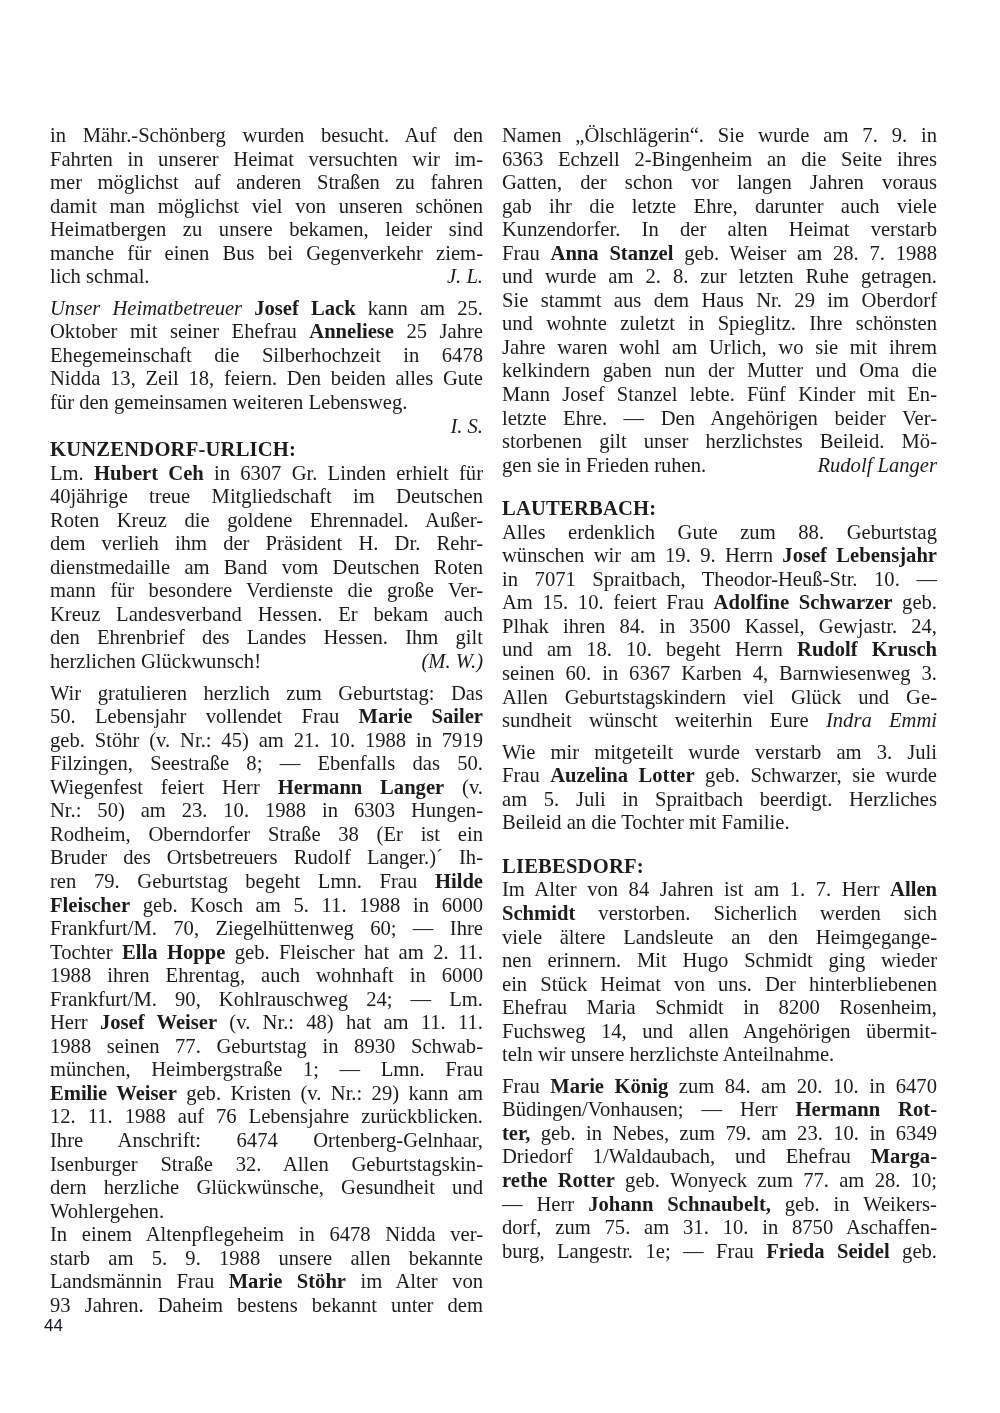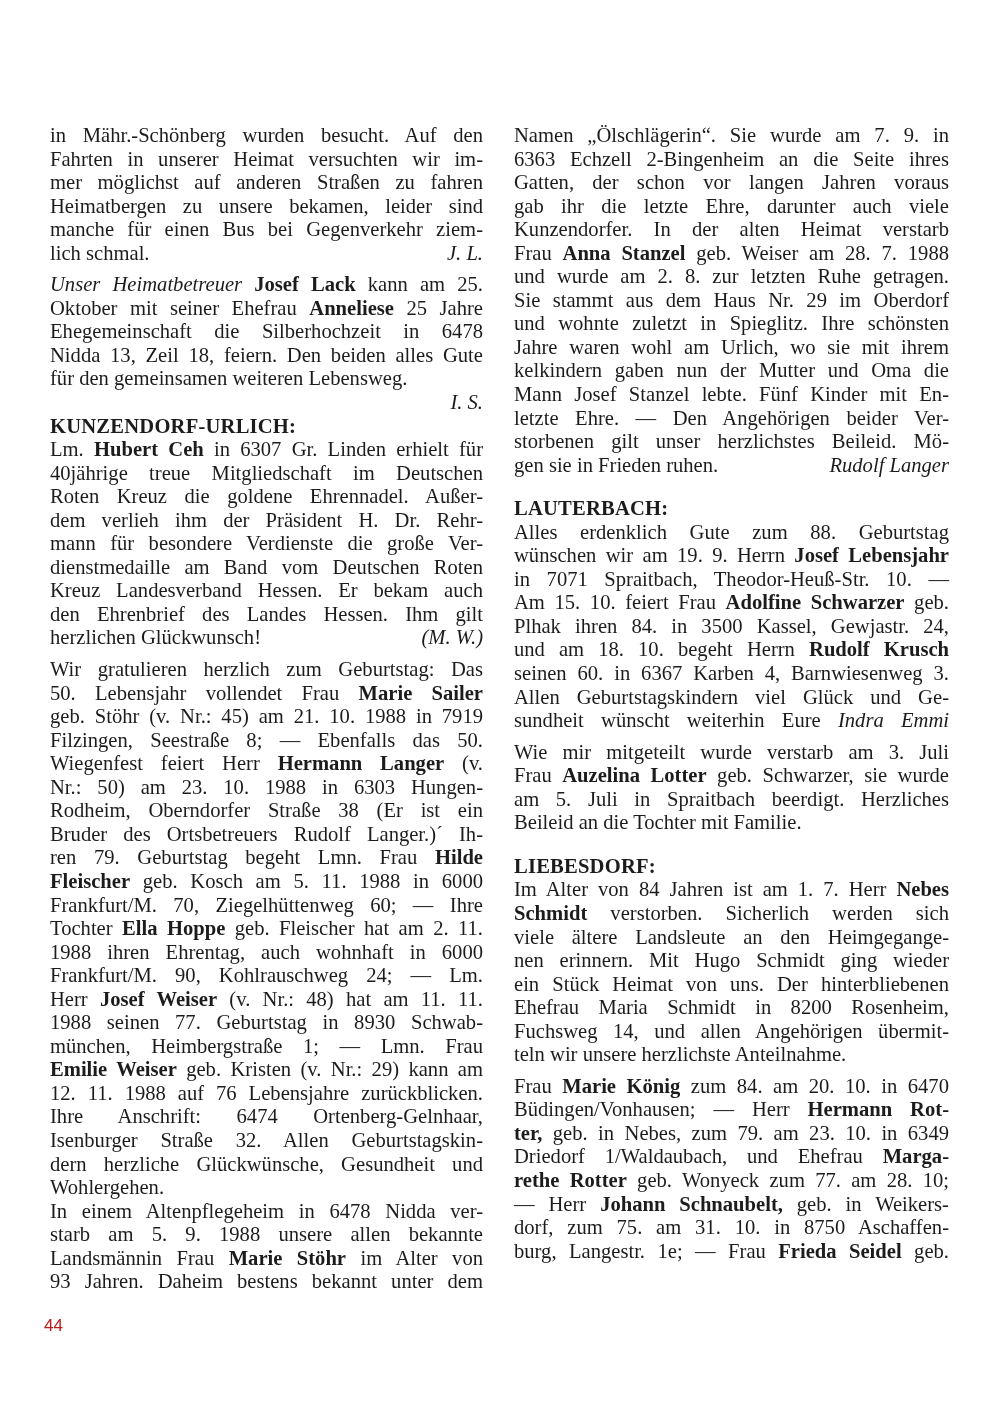--- a/index.html
+++ b/index.html
@@ -6,47 +6,48 @@
   body {
     width: 1000px; height: 1413px; position: relative; overflow: hidden;
     font-family: "Liberation Serif", "DejaVu Serif", serif;
     color: #1c1c1c;
   }
   .col {
     position: absolute; top: 124px; width: 433px;
     font-size: 20.6px; line-height: 23.55px;
   }
   .col-left { left: 50px; }
-  .col-right { left: 514px; width: 435px; }
+  .col-right { left: 502px; width: 435px; }
   .line {
     display: block; white-space: nowrap; height: 23.55px;
     text-align: justify; text-align-last: justify;
   }
   .line.last { text-align-last: left; }
   .gap { height: 8px; }
   .gap-lg { height: 20px; }
   .heading { font-weight: bold; letter-spacing: 0.2px; }
   b { font-weight: bold; }
   i { }
   .sig { float: right; font-style: italic; }
   .page-number {
     position: absolute; left: 44px; top: 1316px;
     font-family: "Liberation Sans", "DejaVu Sans", sans-serif;
-    font-size: 17px; color: #b91c1c;
+    font-size: 17px; color: #0f172a;
   }
 </style>
 </head>
 <body>
 
 <div class="col col-left">
 
   <div>
     <span class="line">in Mähr.-Schönberg wurden besucht. Auf den</span>
     <span class="line">Fahrten in unserer Heimat versuchten wir im-</span>
     <span class="line">mer möglichst auf anderen Straßen zu fahren</span>
+    <span class="line">damit man möglichst viel von unseren schönen</span>
     <span class="line">Heimatbergen zu unsere bekamen, leider sind</span>
     <span class="line">manche für einen Bus bei Gegenverkehr ziem-</span>
     <span class="line last">
       <span>lich schmal.</span>
       <span class="sig">J. L.</span>
     </span>
   </div>
   <div class="gap"></div>
 
   <div>
@@ -59,22 +60,22 @@
         <span class="sig">I. S.</span>
       </span>
   </div>
 
   <div>
     <span class="line last heading">KUNZENDORF-URLICH:</span>
     <span class="line"><span>Lm.</span> <b>Hubert Ceh</b> <span>in 6307 Gr. Linden erhielt für</span></span>
     <span class="line">40jährige treue Mitgliedschaft im Deutschen</span>
     <span class="line">Roten Kreuz die goldene Ehrennadel. Außer-</span>
     <span class="line">dem verlieh ihm der Präsident H. Dr. Rehr-</span>
+    <span class="line">dienstmedaille am Band vom Deutschen Roten</span>
     <span class="line">mann für besondere Verdienste die große Ver-</span>
-    <span class="line">dienstmedaille am Band vom Deutschen Roten</span>
     <span class="line">Kreuz Landesverband Hessen. Er bekam auch</span>
     <span class="line">den Ehrenbrief des Landes Hessen. Ihm gilt</span>
     <span class="line last">
       <span>herzlichen Glückwunsch!</span>
       <span class="sig">(M. W.)</span>
     </span>
   </div>
   <div class="gap"></div>
 
   <div>
@@ -152,21 +153,21 @@
   <div>
     <span class="line">Wie mir mitgeteilt wurde verstarb am 3. Juli</span>
     <span class="line"><span>Frau</span> <b>Auzelina Lotter</b> <span>geb. Schwarzer, sie wurde</span></span>
     <span class="line">am 5. Juli in Spraitbach beerdigt. Herzliches</span>
     <span class="line last">Beileid an die Tochter mit Familie.</span>
   </div>
   <div class="gap-lg"></div>
 
   <div>
     <span class="line last heading">LIEBESDORF:</span>
-    <span class="line"><span>Im Alter von 84 Jahren ist am 1. 7. Herr</span> <b>Nebes</b></span>
+    <span class="line"><span>Im Alter von 84 Jahren ist am 1. 7. Herr</span> <b>Allen</b></span>
     <span class="line"><b>Schmidt</b> <span>verstorben. Sicherlich werden sich</span></span>
     <span class="line">viele ältere Landsleute an den Heimgegange-</span>
     <span class="line">nen erinnern. Mit Hugo Schmidt ging wieder</span>
     <span class="line">ein Stück Heimat von uns. Der hinterbliebenen</span>
     <span class="line">Ehefrau Maria Schmidt in 8200 Rosenheim,</span>
     <span class="line">Fuchsweg 14, und allen Angehörigen übermit-</span>
     <span class="line last">teln wir unsere herzlichste Anteilnahme.</span>
   </div>
   <div class="gap"></div>
 

